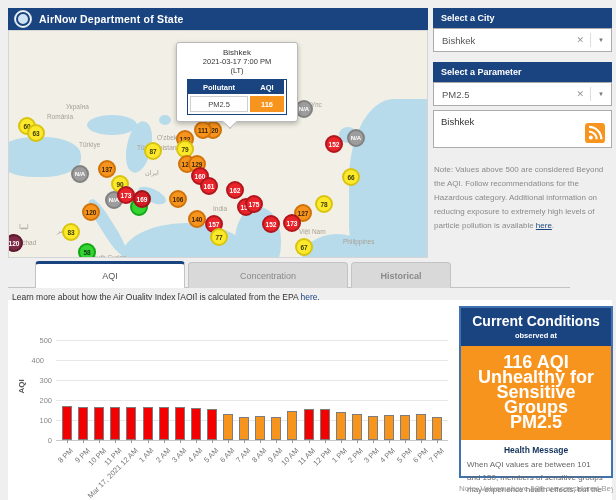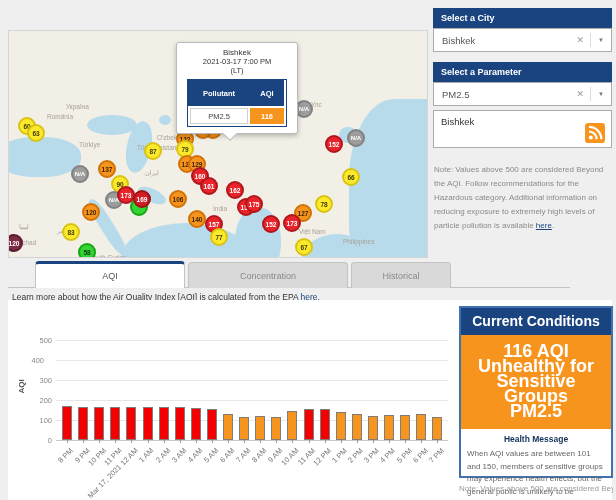--- a/index.html
+++ b/index.html
@@ -31,21 +31,21 @@
 
   .popup{position:absolute;left:167px;top:11px;width:112px;background:#fff;border:1px solid #b9b9b9;
     border-radius:3px;box-shadow:0 2px 5px rgba(0,0,0,.25);padding:5px 4px 6px;z-index:30;}
   .popup-tail{position:absolute;left:48px;top:100%;margin-top:-4px;width:9px;height:9px;background:#fff;
     border-right:1px solid #b9b9b9;border-bottom:1px solid #b9b9b9;transform:rotate(45deg);}
   .popup-city{text-align:center;font-size:8px;color:#333;}
   .popup-dt,.popup-tz{text-align:center;font-size:7.5px;color:#333;}
   .ptable{margin:4px auto 0;width:98px;border:1px solid #1a4480;}
   .prow{display:flex;}
   .pcell{box-sizing:border-box;display:flex;align-items:center;justify-content:center;font-size:7.5px;}
-  .ph{background:#1a4480;color:#fff;font-weight:bold;height:26px;}
+  .ph{background:#1a4480;color:#fff;font-weight:bold;height:14px;}
   .pc1{width:62px;}.pc2{width:34px;}
   .pd1{background:#fff;color:#444;height:16px;border:1px solid #cfcfcf;margin:2px;}
   .pd2{background:#f7941e;color:#fff;font-weight:bold;height:16px;margin:2px 2px 2px 0;}
 
   
   .sb-header{position:absolute;left:433px;width:179px;height:20px;background:#1a4480;color:#fff;
     font-size:9px;font-weight:bold;display:flex;align-items:center;box-sizing:border-box;padding-left:8px;}
   .select-box{position:absolute;left:433px;width:179px;height:24px;background:#fff;border:1px solid #ababab;
     box-sizing:border-box;display:flex;align-items:center;cursor:pointer;}
   .select-val{flex:1;font-size:9.5px;color:#555;padding-left:8px;}
@@ -97,20 +97,26 @@
   .chh{font-size:8.5px;font-weight:bold;color:#13325b;text-align:center;}
   .chb{font-size:8px;color:#666;line-height:12.5px;margin-top:4px;}
   .footer-note{position:absolute;left:459px;top:484px;width:154px;height:16px;overflow:hidden;
     font-size:8px;color:#999;white-space:nowrap;}
 </style>
 </head>
 <body>
 
 <div class="page">
 
+  <div class="app-header">
+    <div class="seal">
+        <div class="seal-inner"></div>
+      </div>
+    <span class="app-title">AirNow Department of State</span>
+  </div>
 
   <div class="map">
 
     <div class="w" style="left:78px;top:84px;width:50px;height:20px;border-radius:50%;"></div>
     <div class="w" style="left:118px;top:90px;width:24px;height:52px;border-radius:48%;transform:rotate(12deg);"></div>
     <div class="w" style="left:150px;top:84px;width:12px;height:10px;border-radius:50%;"></div>
     <div class="w" style="left:-12px;top:106px;width:84px;height:40px;border-radius:45%;"></div>
     <div class="w" style="left:92px;top:164px;width:13px;height:64px;border-radius:40%;transform:rotate(-32deg);"></div>
     <div class="w" style="left:128px;top:158px;width:30px;height:13px;border-radius:50%;transform:rotate(25deg);"></div>
     <div class="w" style="left:112px;top:192px;width:130px;height:70px;border-radius:50%;"></div>
@@ -219,21 +225,21 @@
       <path d="M4.8 4.6 a14.8 14.8 0 0 1 14.8 14.8" stroke="#fff" stroke-width="2.6" fill="none"></path>
     </svg>
   </div>
 
   <p class="note"><span>Note: Values above 500 are considered Beyond the AQI. Follow recommendations for the Hazardous category. Additional information on reducing exposure to extremely high levels of particle pollution is available </span><a>here</a><span>.</span></p>
 
   <div class="tabbar-line"></div>
   <div id="tabs">
       <div class="tab active" style="left: 35px; width: 150px;">AQI</div>
       <div class="tab" style="left: 188px; width: 160px;">Concentration</div>
-      <div class="tab" style="left: 351px; width: 100px;">Historical</div>
+      <div class="tab" style="left: 351px; width: 100px; font-weight: bold;">Historical</div>
     </div>
   <div class="lm"><span>Learn more about how the Air Quality Index [AQI] is calculated from the EPA </span><a>here</a><span>.</span></div>
 
   <div class="bottom-white"></div>
   <div class="chart">
     <div class="ylab">AQI</div>
     <div id="chart-plot">
         <div class="grid base" style="top: 138px;"></div>
         <div class="ytick" style="left: 24px; top: 134px;">0</div>
         <div class="grid" style="top: 118px;"></div>
@@ -317,20 +323,21 @@
         <div class="xlabel" style="right: 31.8px;">6 PM</div>
         <div class="bar orange" style="left: 424.3px; width: 10px; top: 114.8px; height: 23.2px;"></div>
         <div class="xtick" style="left: 429.3px;"></div>
         <div class="xlabel" style="right: 15.7px;">7 PM</div>
       </div>
   </div>
 
   <div class="cond">
     <div class="cond-head">
       <div class="ch1">Current Conditions</div>
+      <div class="ch2">observed at</div>
     </div>
     <div class="cond-aqi">
       <div class="ca1">116 AQI</div>
       <div class="ca2">Unhealthy for Sensitive Groups</div>
       <div class="ca3">PM2.5</div>
     </div>
     <div class="cond-health">
       <div class="chh">Health Message</div>
       <div class="chb">When AQI values are between 101 and 150, members of sensitive groups may experience health effects, but the general public is unlikely to be affected.</div>
     </div>

